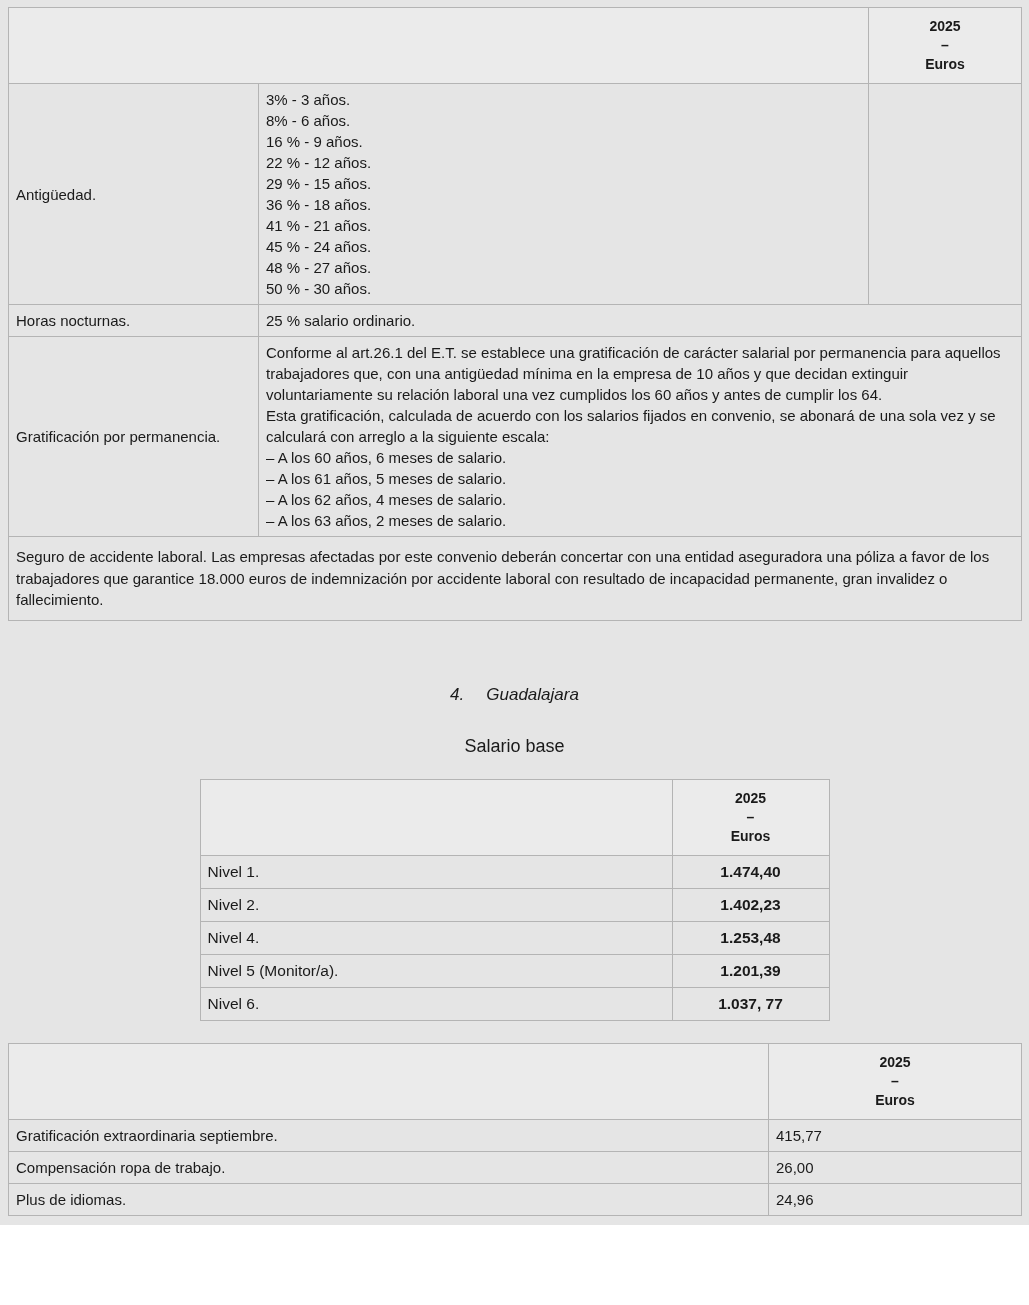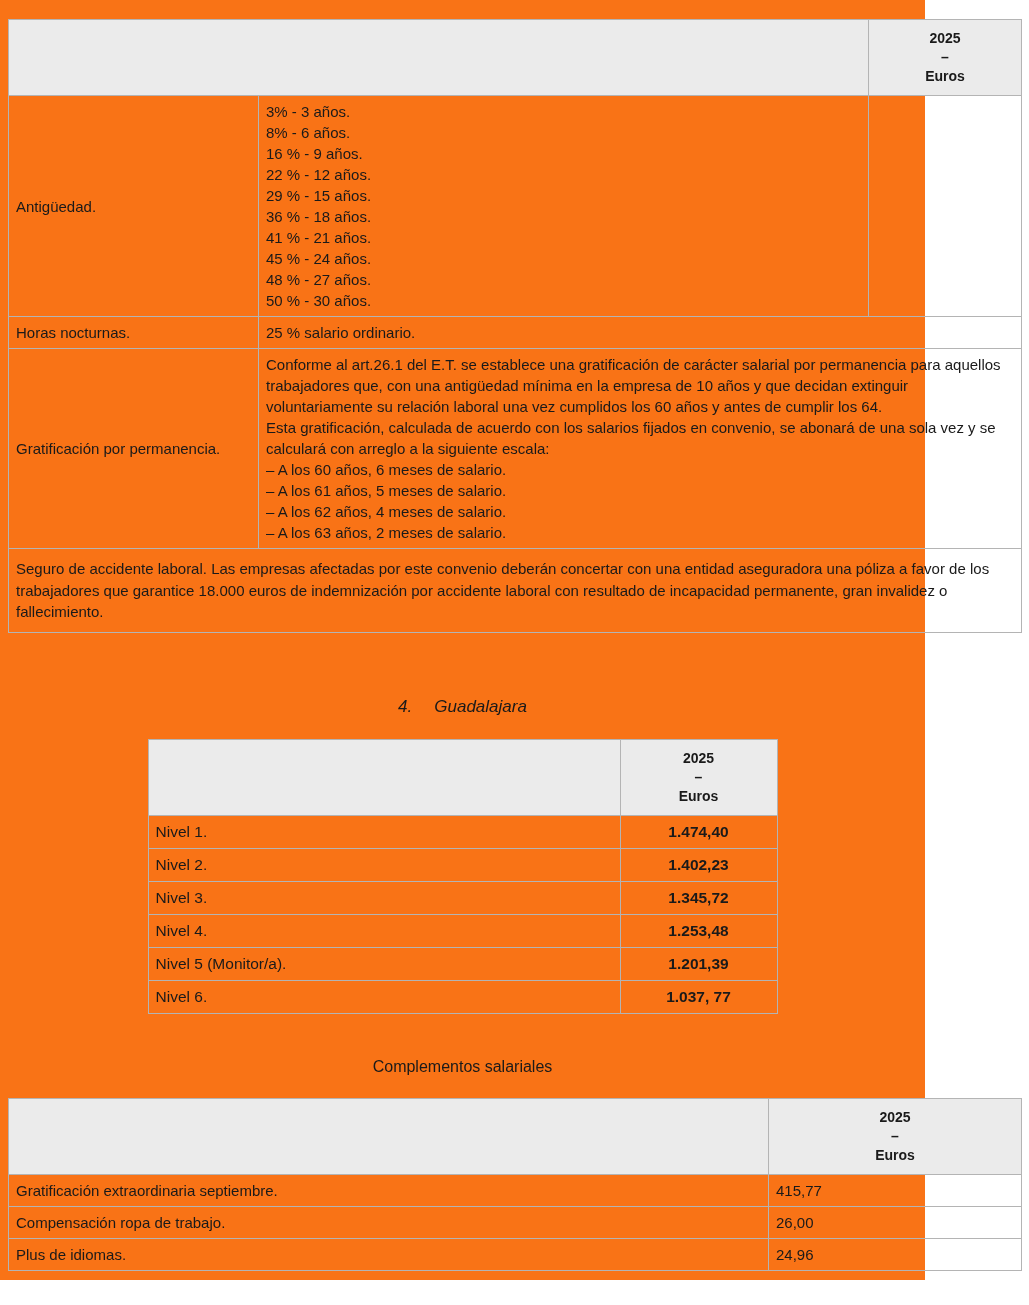--- a/index.html
+++ b/index.html
@@ -3,24 +3,24 @@
 <meta charset="utf-8">
 <style>
   html, body {
     margin: 0;
     padding: 0;
     background: #ffffff;
     font-family: "Liberation Sans", sans-serif;
     color: #1a1a1a;
   }
   .page {
-    width: 925px;
+    width: 1029px;
     box-sizing: border-box;
-    padding-top: 19px;
-    background: #f97316;
+    padding-top: 7px;
+    background: #e5e5e5;
   }
   table.tbl {
     border-collapse: collapse;
     table-layout: fixed;
   }
   table.tbl td {
     border: 1px solid #b4b4b4;
     font-size: 15px;
     line-height: 21px;
     vertical-align: middle;
@@ -154,20 +154,21 @@
       <tr>
         <td class="footer-cell" colspan="3">Seguro de accidente laboral. Las empresas afectadas por este convenio deberán concertar con una entidad aseguradora una póliza a favor de los trabajadores que garantice 18.000 euros de indemnización por accidente laboral con resultado de incapacidad permanente, gran invalidez o fallecimiento.</td>
       </tr>
     </tbody>
   </table>
 
   <div class="section-heading">
     <span class="num">4.</span><span>Guadalajara</span>
   </div>
 
+  <div class="subheading-large">Salario base</div>
 
   <table class="tbl salario">
     <colgroup>
       <col style="width:472px">
       <col style="width:157px">
     </colgroup>
     <tbody>
       <tr>
         <td class="head-cell"></td>
         <td class="head-cell">
@@ -180,39 +181,34 @@
       </tr>
       <tr>
         <td>Nivel 1.</td>
         <td class="value-cell">1.474,40</td>
       </tr>
       <tr>
         <td>Nivel 2.</td>
         <td class="value-cell">1.402,23</td>
       </tr>
       <tr>
-        <td>Nivel 3.</td>
-        <td class="value-cell">1.345,72</td>
-      </tr>
-      <tr>
         <td>Nivel 4.</td>
         <td class="value-cell">1.253,48</td>
       </tr>
       <tr>
         <td>Nivel 5 (Monitor/a).</td>
         <td class="value-cell">1.201,39</td>
       </tr>
       <tr>
         <td>Nivel 6.</td>
         <td class="value-cell">1.037, 77</td>
       </tr>
     </tbody>
   </table>
 
-  <div class="subheading-small">Complementos salariales</div>
 
   <table class="tbl compl">
     <colgroup>
       <col style="width:760px">
       <col style="width:253px">
     </colgroup>
     <tbody>
       <tr>
         <td class="head-cell"></td>
         <td class="head-cell">

